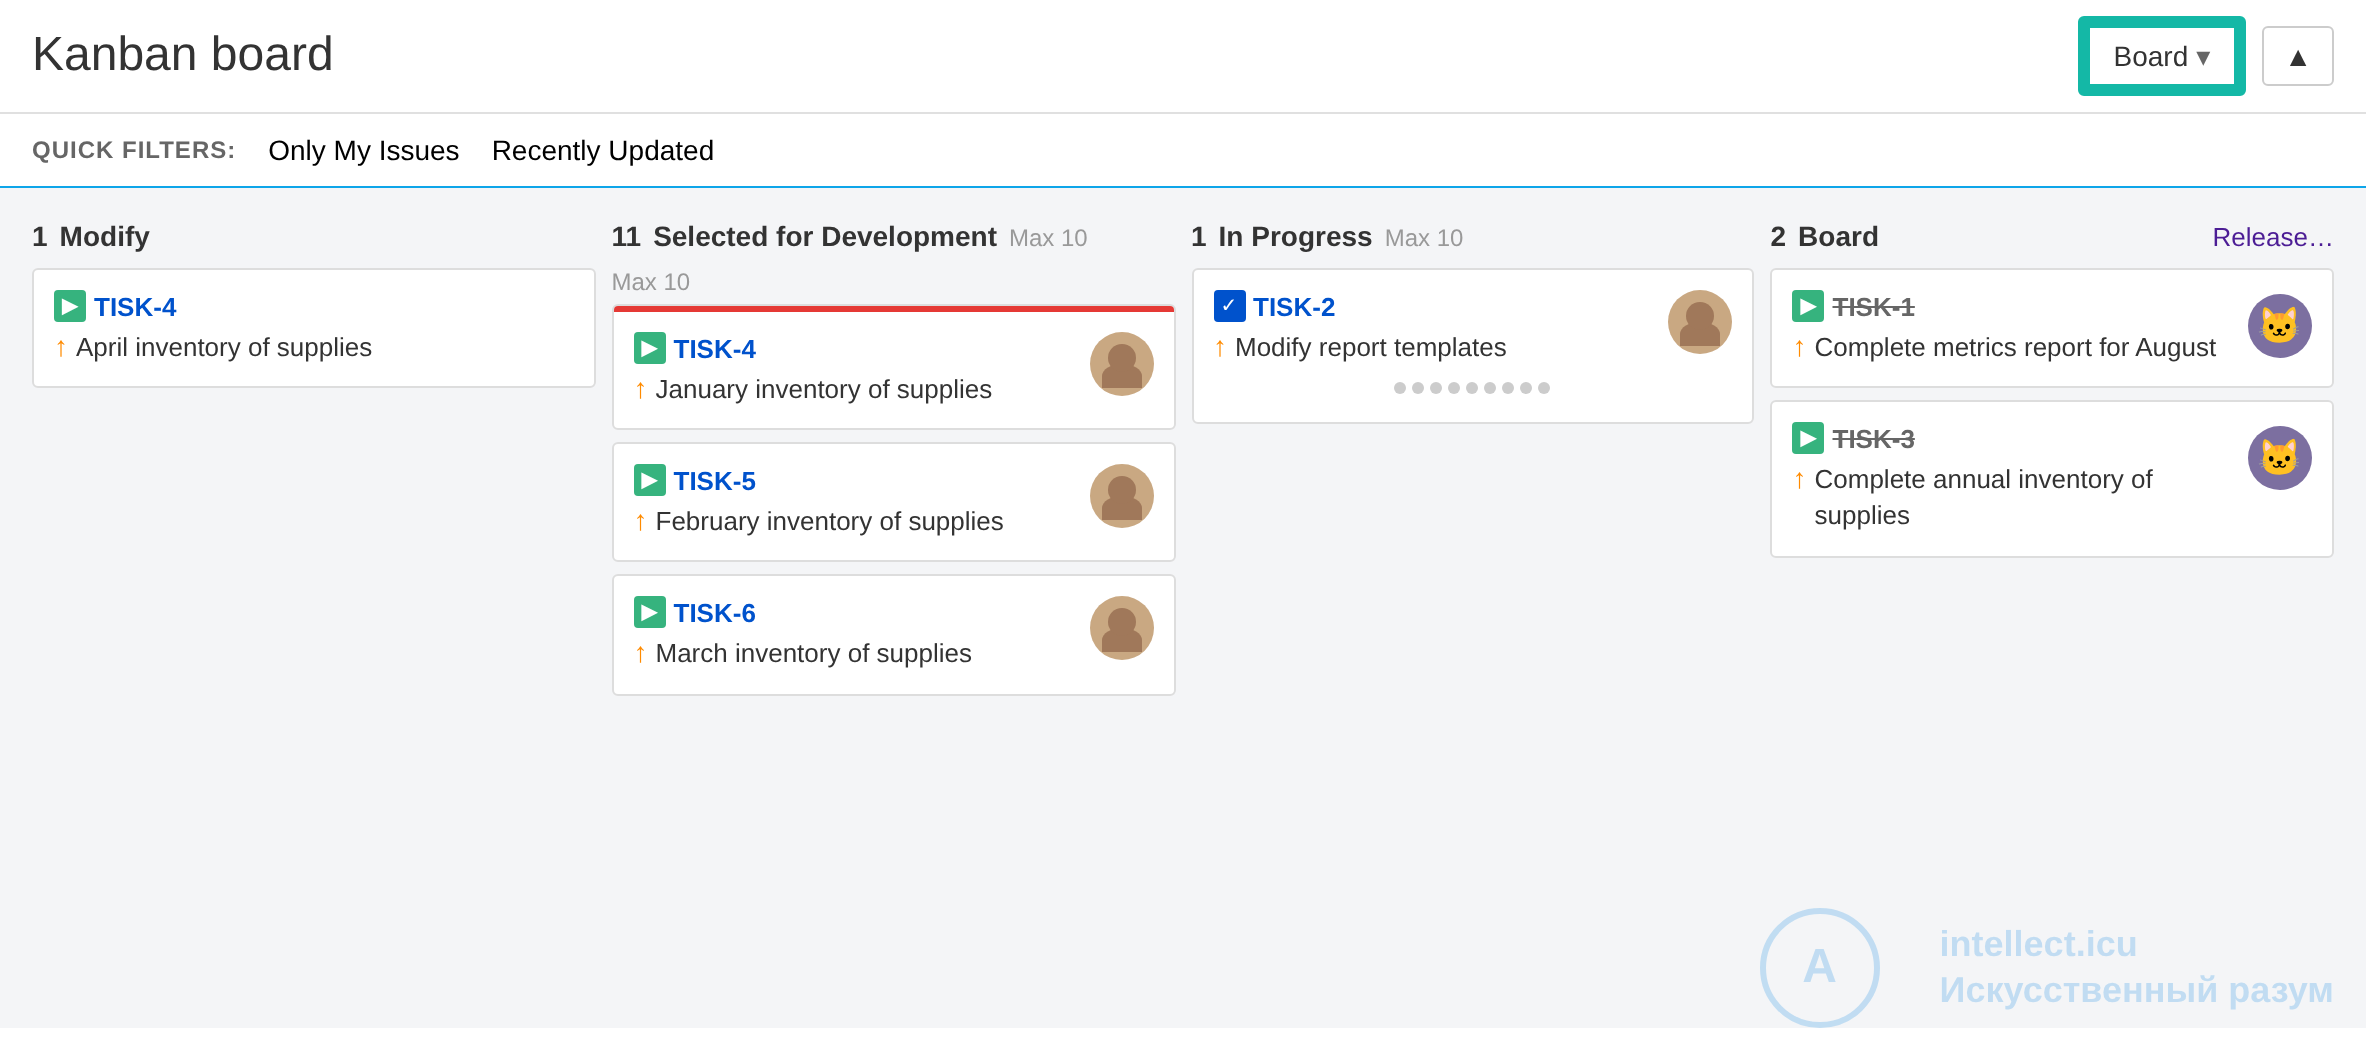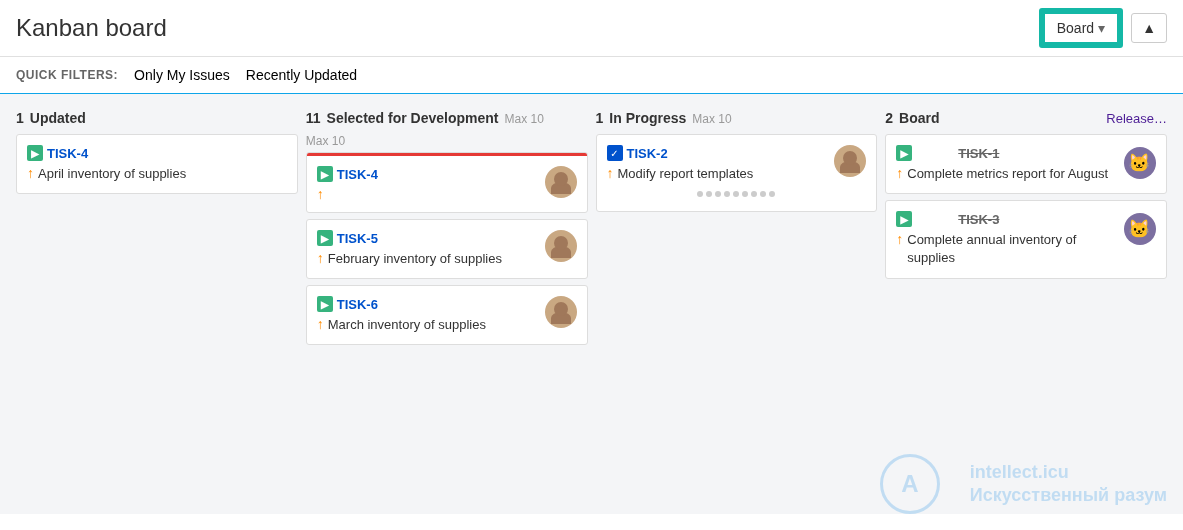--- a/index.html
+++ b/index.html
@@ -202,21 +202,20 @@
       color: #0052cc;
       font-size: 13px;
       font-weight: bold;
       text-decoration: none;
       cursor: pointer;
     }
 
     .card-id.strikethrough {
       text-decoration: line-through;
       color: #666;
-      margin-left: 42px;
     }
 
     .priority-icon {
       color: #ff8b00;
       font-size: 14px;
     }
 
     .card-title {
       font-size: 13px;
       color: #333;
@@ -338,21 +337,21 @@
   <span class="quick-filters-label">QUICK FILTERS:</span>
   <a class="filter-link">Only My Issues</a>
   <a class="filter-link">Recently Updated</a>
 </div>
 
 <div class="board-container" id="board-container">
 
 <div class="column">
       <div class="column-header">
         <span class="column-count">1</span>
-        <span class="column-title">Updated</span>
+        <span class="column-title">Modify</span>
       </div>
       <div class="cards-area">
         <div class="card">
           <div class="card-row">
             <div class="card-left">
               <div class="card-id-row">
                 <span class="story-icon">▶</span>
                 <a class="card-id">TISK-4</a>
               </div>
               <div style="display: flex; gap: 4px; align-items: flex-start;">
@@ -375,20 +374,21 @@
         <div class="card">
           <div class="card-top-bar"></div>
           <div class="card-row">
             <div class="card-left">
               <div class="card-id-row">
                 <span class="story-icon">▶</span>
                 <a class="card-id">TISK-4</a>
               </div>
               <div style="display: flex; gap: 4px; align-items: flex-start;">
                 <span class="priority-icon">↑</span>
+                <span class="card-title">January inventory of supplies</span>
               </div>
             </div>
             <div class="face-avatar"></div>
           </div>
         </div>
         <div class="card">
           <div class="card-row">
             <div class="card-left">
               <div class="card-id-row">
                 <span class="story-icon">▶</span>

